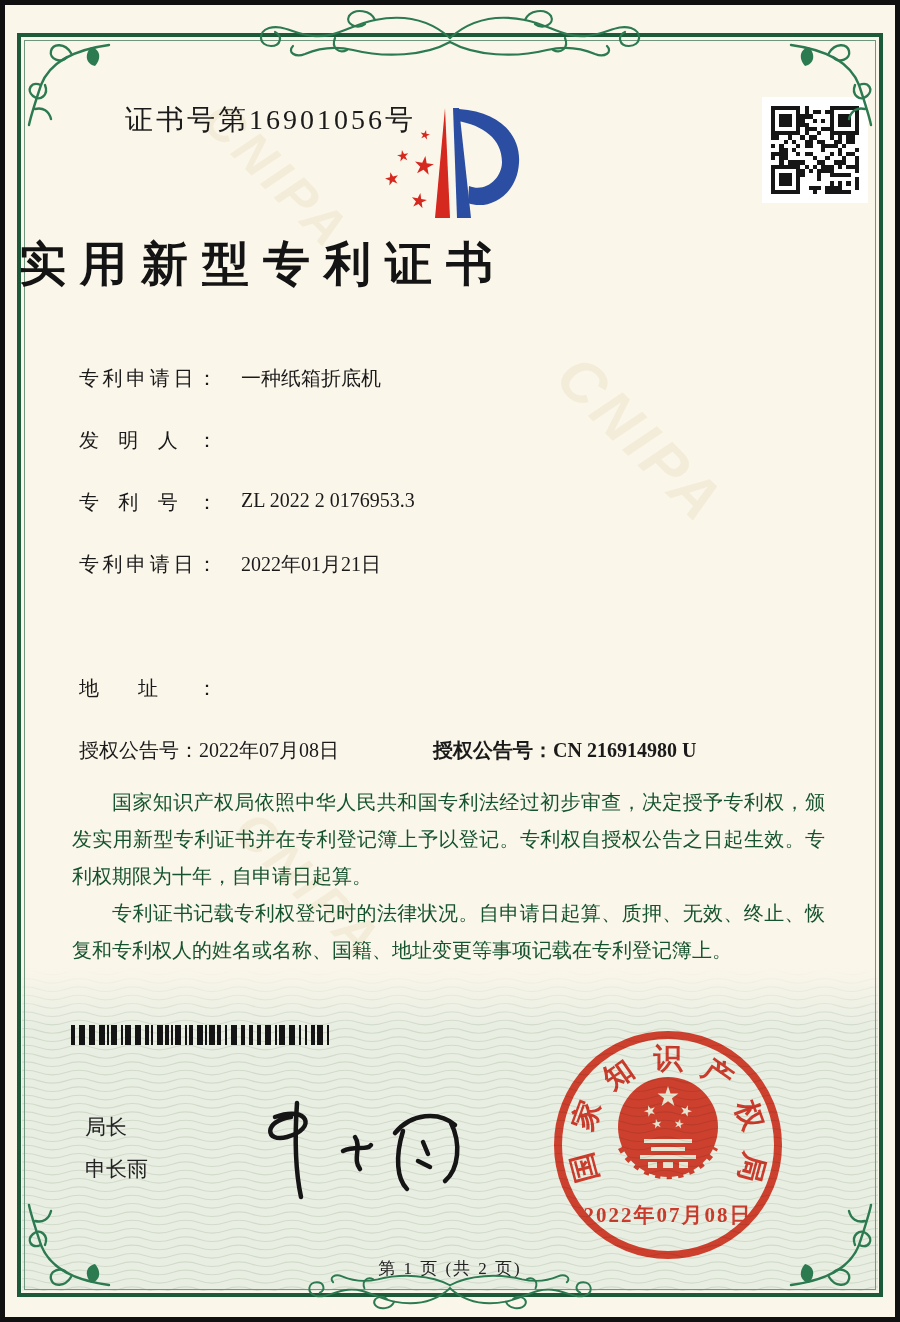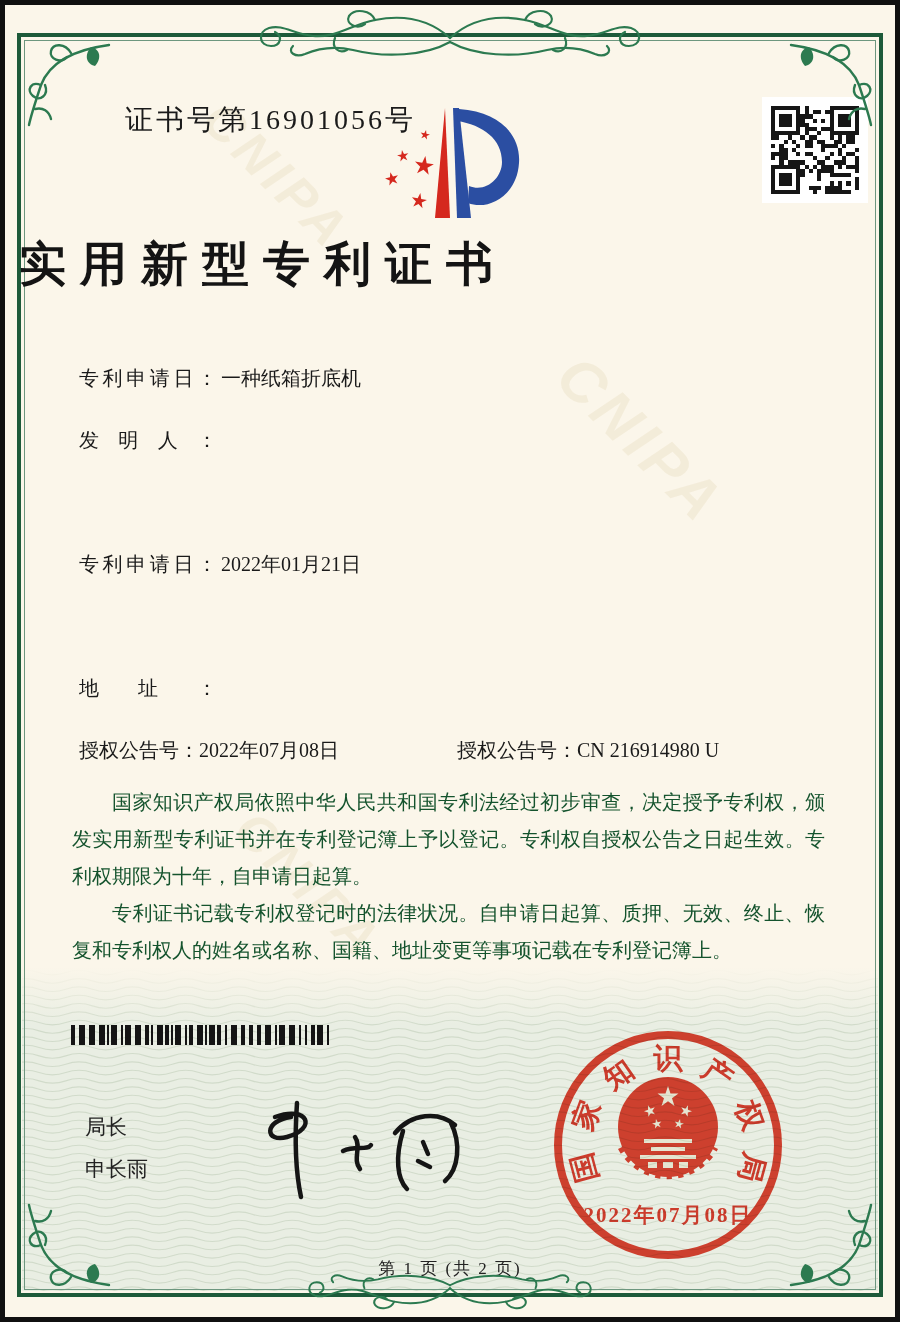--- a/index.html
+++ b/index.html
@@ -42,24 +42,24 @@
     display:flex;align-items:center;justify-content:center;z-index:2;}
   .qr-grid{display:grid;grid-template-columns:repeat(21,4.2px);grid-auto-rows:4.2px;}
   .qm{background:#fff;}
   .qm.on{background:#161616;}
   .title{position:absolute;left:0;right:0;top:228px;text-align:left;font-size:47px;
     font-weight:700;letter-spacing:14px;text-indent:14px;z-index:2;color:#141414;}
   
   .field-row{position:absolute;left:74px;width:770px;display:flex;font-size:20px;z-index:2;}
   .field-label{display:inline-block;width:138px;flex:none;
     text-align:justify;text-align-last:justify;}
-  .field-value{margin-left:4px;flex:1;}
+  .field-value{margin-left:24px;flex:1;}
   .grant-row{position:absolute;top:732px;left:0;width:100%;font-size:20px;z-index:2;}
   .grant-left{position:absolute;left:74px;}
-  .grant-right{position:absolute;left:452px;}
+  .grant-right{position:absolute;left:428px;font-weight:bold;}
   
   .legal{position:absolute;left:67px;top:779px;width:753px;font-size:20px;
     line-height:37px;text-align:justify;z-index:2;color:#14532d;}
   .legal p{margin:0;text-indent:2em;}
   
   .barcode{position:absolute;left:66px;top:1020px;height:20px;display:flex;z-index:2;}
   .barcode .bar{background:#141414;height:100%;}
   .signer-role{position:absolute;left:80px;top:1108px;z-index:2;font-size:21px;
     font-family:"Liberation Sans","DejaVu Sans",sans-serif;color:#222;}
   .signer-name{position:absolute;left:80px;top:1150px;z-index:2;font-size:21px;
@@ -650,20 +650,24 @@
 
   <div class="title">实用新型专利证书</div>
 
   <div class="field-row" style="top:360px">
     <span class="field-label">专利申请日：</span>
     <span class="field-value">一种纸箱折底机</span>
   </div>
   <div class="field-row" style="top:422px">
     <span class="field-label">发明人：</span>
   </div>
+  <div class="field-row" style="top:484px">
+    <span class="field-label">专利号：</span>
+    <span class="field-value">ZL 2022 2 0176953.3</span>
+  </div>
   <div class="field-row" style="top:546px">
     <span class="field-label">专利申请日：</span>
     <span class="field-value">2022年01月21日</span>
   </div>
   <div class="field-row" style="top:670px">
     <span class="field-label">地址：</span>
   </div>
 
   <div class="grant-row">
     <span class="grant-left"><span>授权公告号：</span><span>2022年07月08日</span></span>

